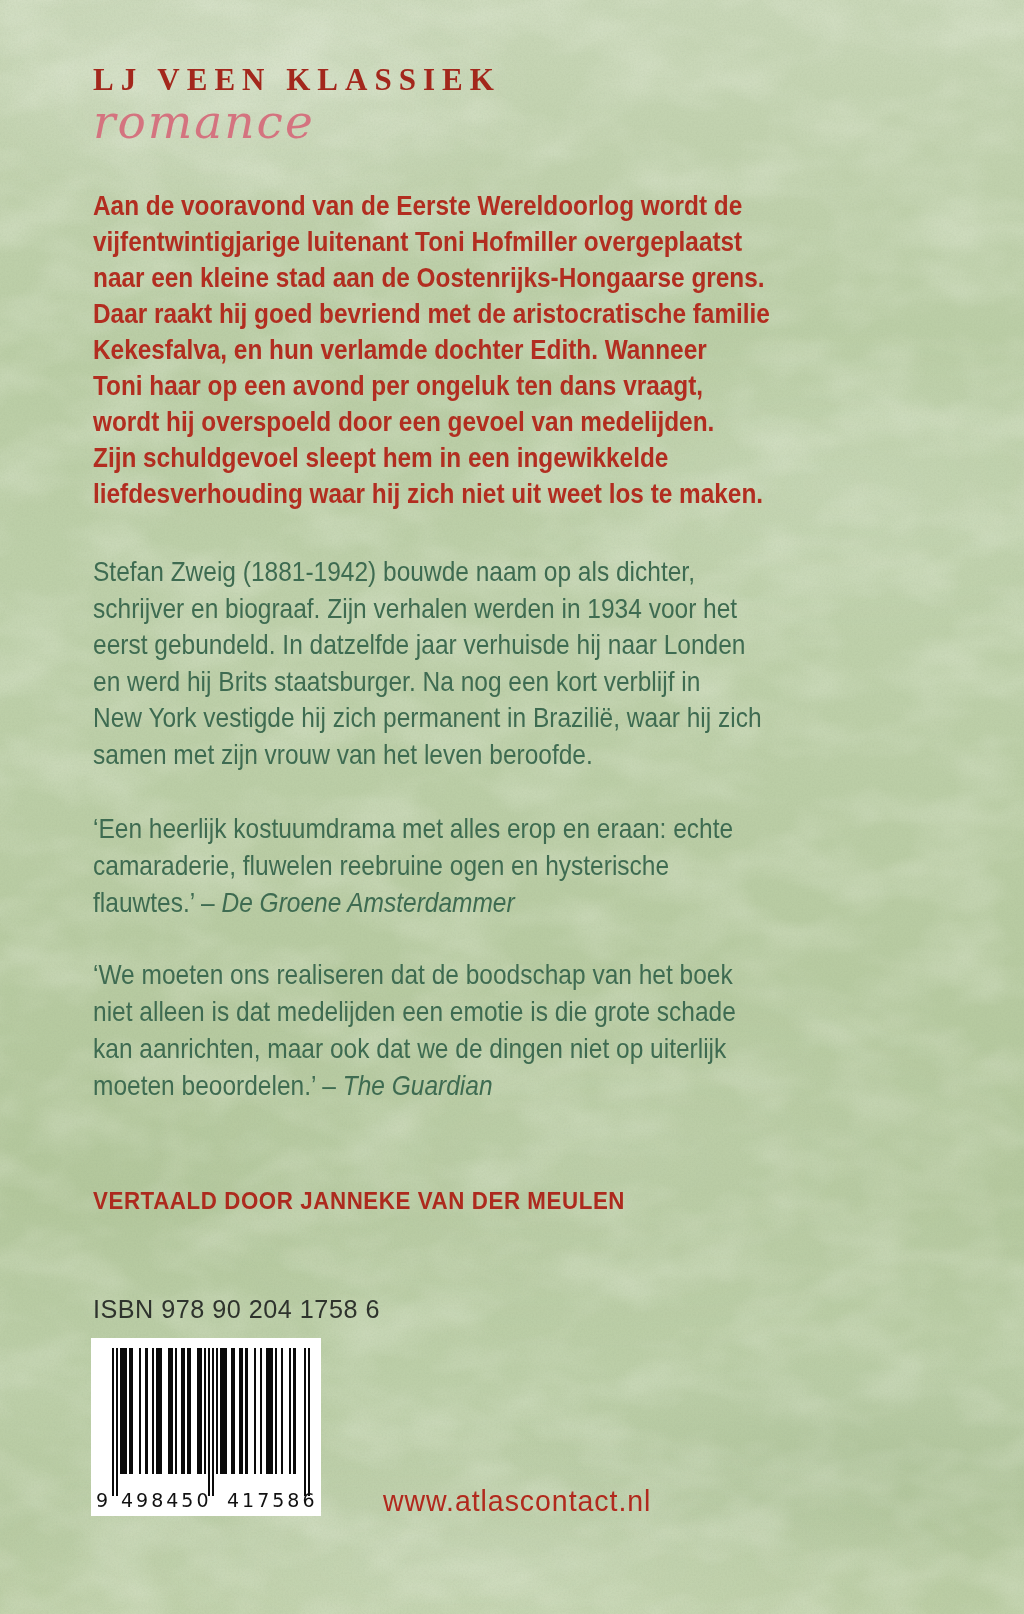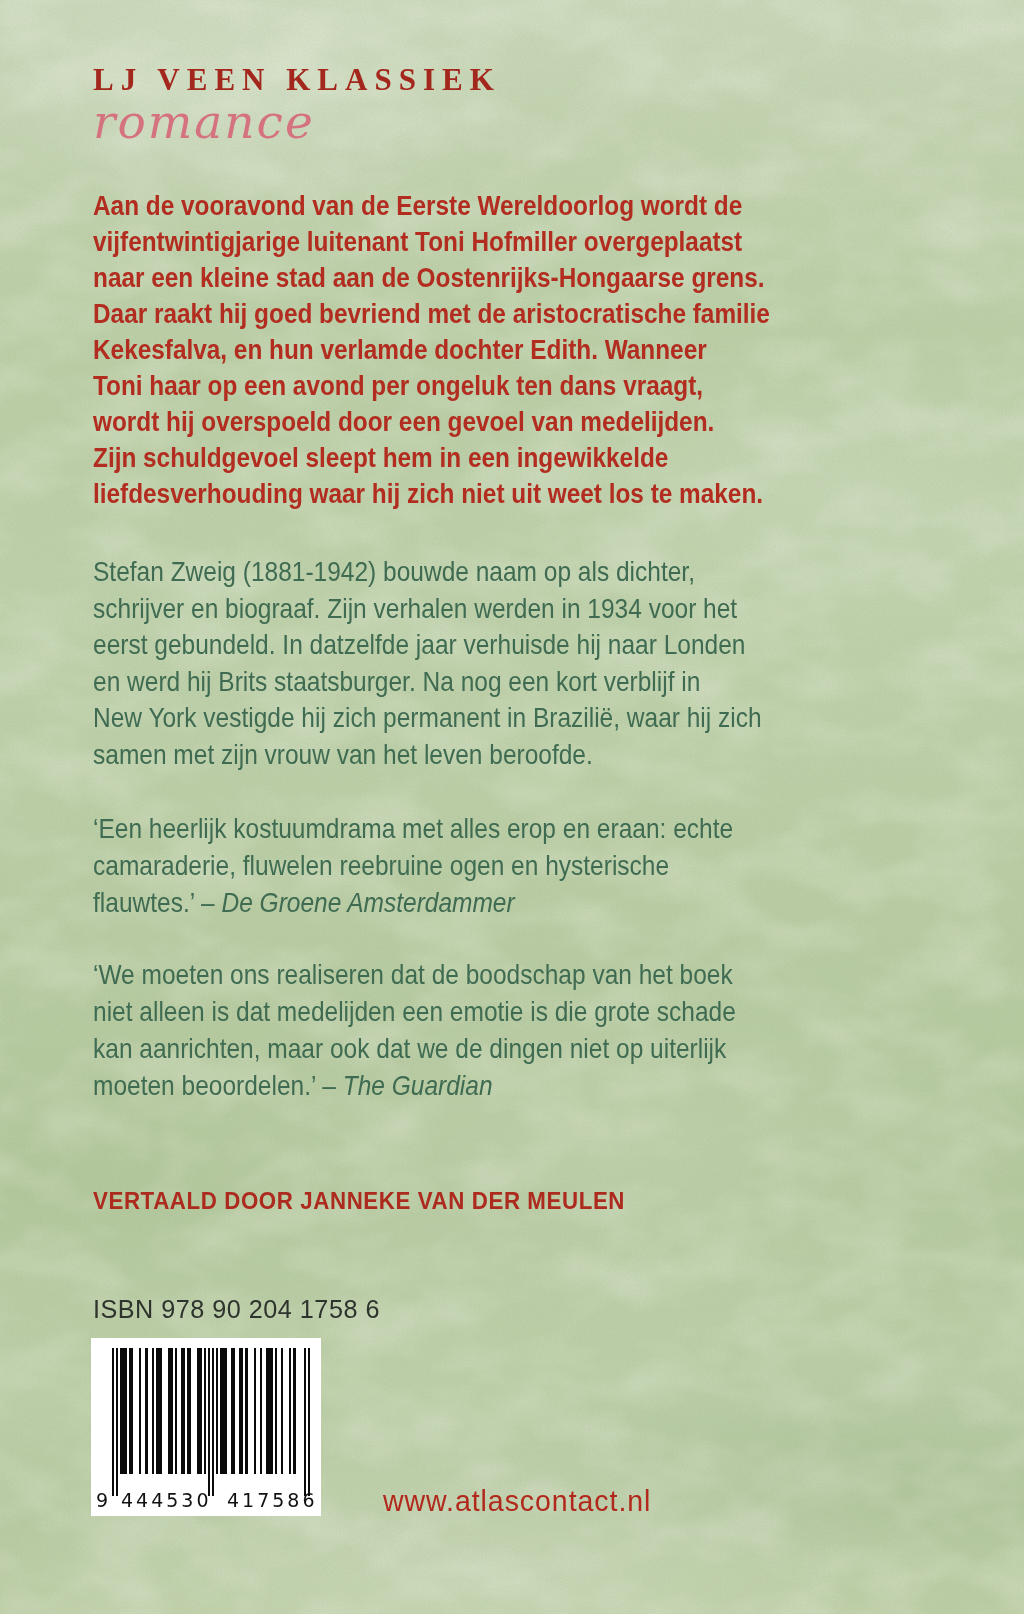--- a/index.html
+++ b/index.html
@@ -155,18 +155,18 @@
         <rect x="75" y="0" width="1.08" height="126"></rect>
         <rect x="76" y="0" width="1.08" height="126"></rect>
         <rect x="78" y="0" width="1.08" height="126"></rect>
         <rect x="81" y="0" width="1.08" height="126"></rect>
         <rect x="85" y="0" width="1.08" height="126"></rect>
         <rect x="87" y="0" width="1.08" height="126"></rect>
         <rect x="92" y="0" width="1.08" height="148"></rect>
         <rect x="94" y="0" width="1.08" height="148"></rect>
       </svg>
     <span class="bc-digit bc-d0">9</span>
-    <span class="bc-digit bc-d1">444530</span>
+    <span class="bc-digit bc-d1">498450</span>
     <span class="bc-digit bc-d2">417586</span>
   </div>
 
   <div class="abs website">www.atlascontact.nl</div>
 </div>
 
 </body></html>

